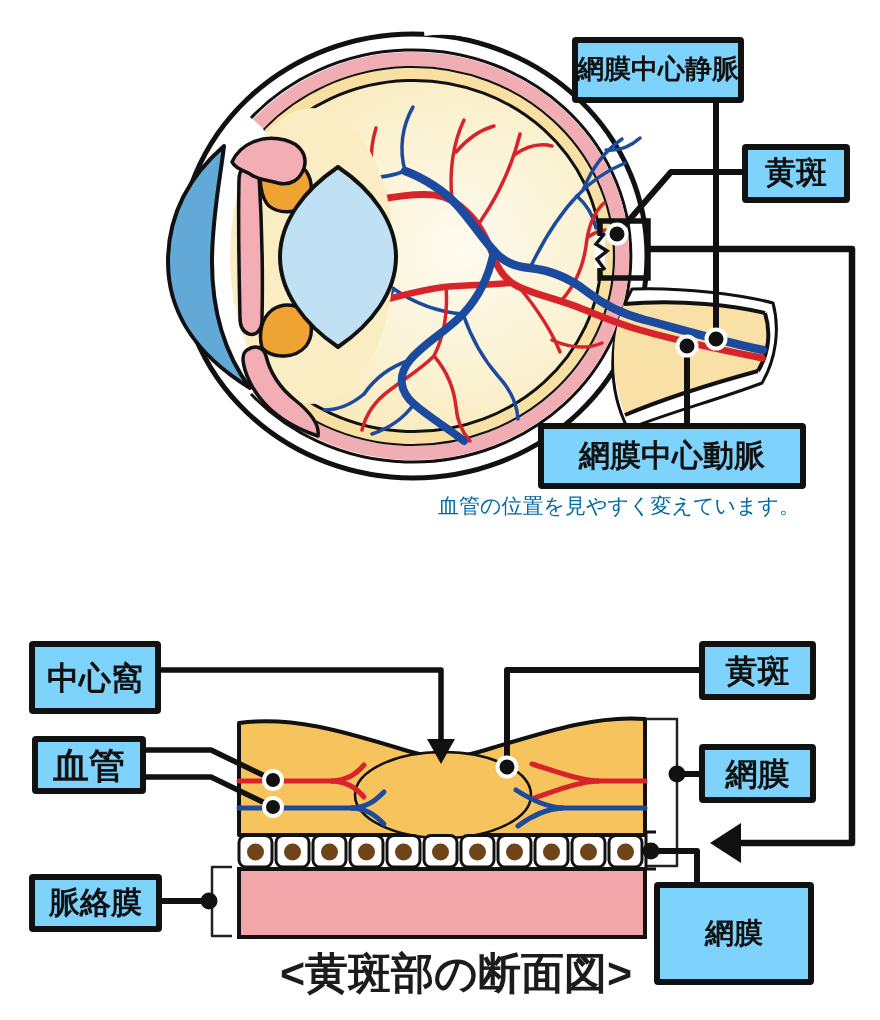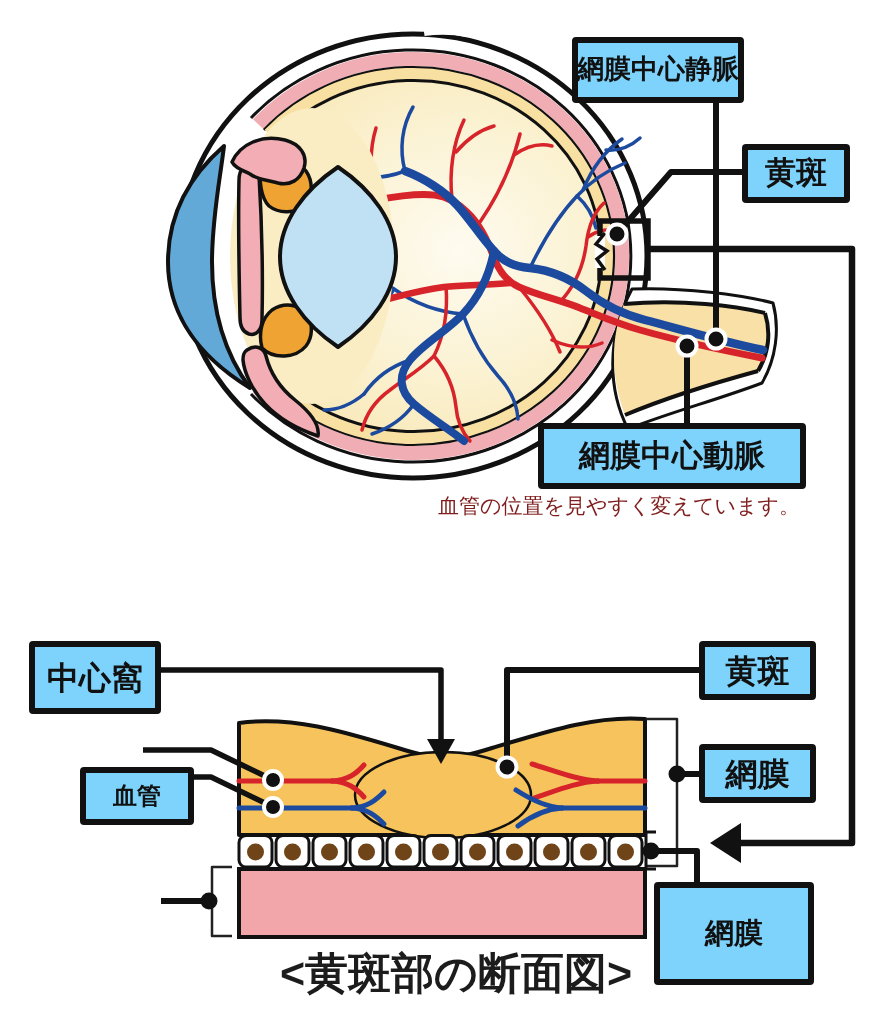--- a/index.html
+++ b/index.html
@@ -6,21 +6,21 @@
   .stage{position:relative;width:880px;height:1020px;background:#fff;overflow:hidden;
          font-family:"Liberation Sans","DejaVu Sans",sans-serif;}
   .stage svg{position:absolute;left:0;top:0;}
   .label-box{
     position:absolute;box-sizing:border-box;background:#7dd3fc;
     border:6px solid #111;border-radius:4px;
     display:flex;flex-direction:column;align-items:center;justify-content:center;
     font-weight:700;color:#111;line-height:1.25;white-space:nowrap;z-index:5;
   }
   .caption{position:absolute;font-weight:700;color:#1c1c1c;white-space:nowrap;z-index:5;}
-  .note{position:absolute;font-weight:500;color:#7f1d1d;white-space:nowrap;z-index:5;}
+  .note{position:absolute;font-weight:500;color:#0369a1;white-space:nowrap;z-index:5;}
 </style>
 </head>
 <body>
 
 <div class="stage">
 
 <svg width="880" height="1020" viewBox="0 0 880 1020">
   <defs>
     <radialGradient id="vitreous" cx="62%" cy="48%" r="66%">
       <stop offset="0%" stop-color="#FEFBF0"></stop>
@@ -207,25 +207,26 @@
 
   <div class="label-box" style="left:742px;top:144px;width:108px;height:59px;font-size:31px;">黄斑</div>
 
   <div class="label-box" style="left:538px;top:423px;width:268px;height:66px;font-size:31px;">網膜中心動脈</div>
 
   <div class="note" style="left:438px;top:492px;font-size:21px;">血管の位置を見やすく変えています。</div>
 
 
   <div class="label-box" style="left:29px;top:641px;width:132px;height:73px;font-size:32px;">中心窩</div>
 
-  <div class="label-box" style="left:32px;top:767px;width:114px;height:58px;font-size:24px;margin-left:48px;">血管</div>
+  <div class="label-box" style="left:32px;top:736px;width:114px;height:58px;font-size:36px;">血管</div>
 
   <div class="label-box" style="left:699px;top:641px;width:117px;height:59px;font-size:32px;">黄斑</div>
 
   <div class="label-box" style="left:699px;top:744px;width:117px;height:59px;font-size:32px;">網膜</div>
 
   <div class="label-box" style="left:654px;top:882px;width:160px;height:103px;font-size:29px;">
     <span>網膜</span>
   </div>
 
+  <div class="label-box" style="left:29px;top:874px;width:133px;height:58px;font-size:31px;">脈絡膜</div>
 
   <div class="caption" style="left:280px;top:945px;font-size:43px;">&lt;黄斑部の断面図&gt;</div>
 </div>
 
 </body></html>

